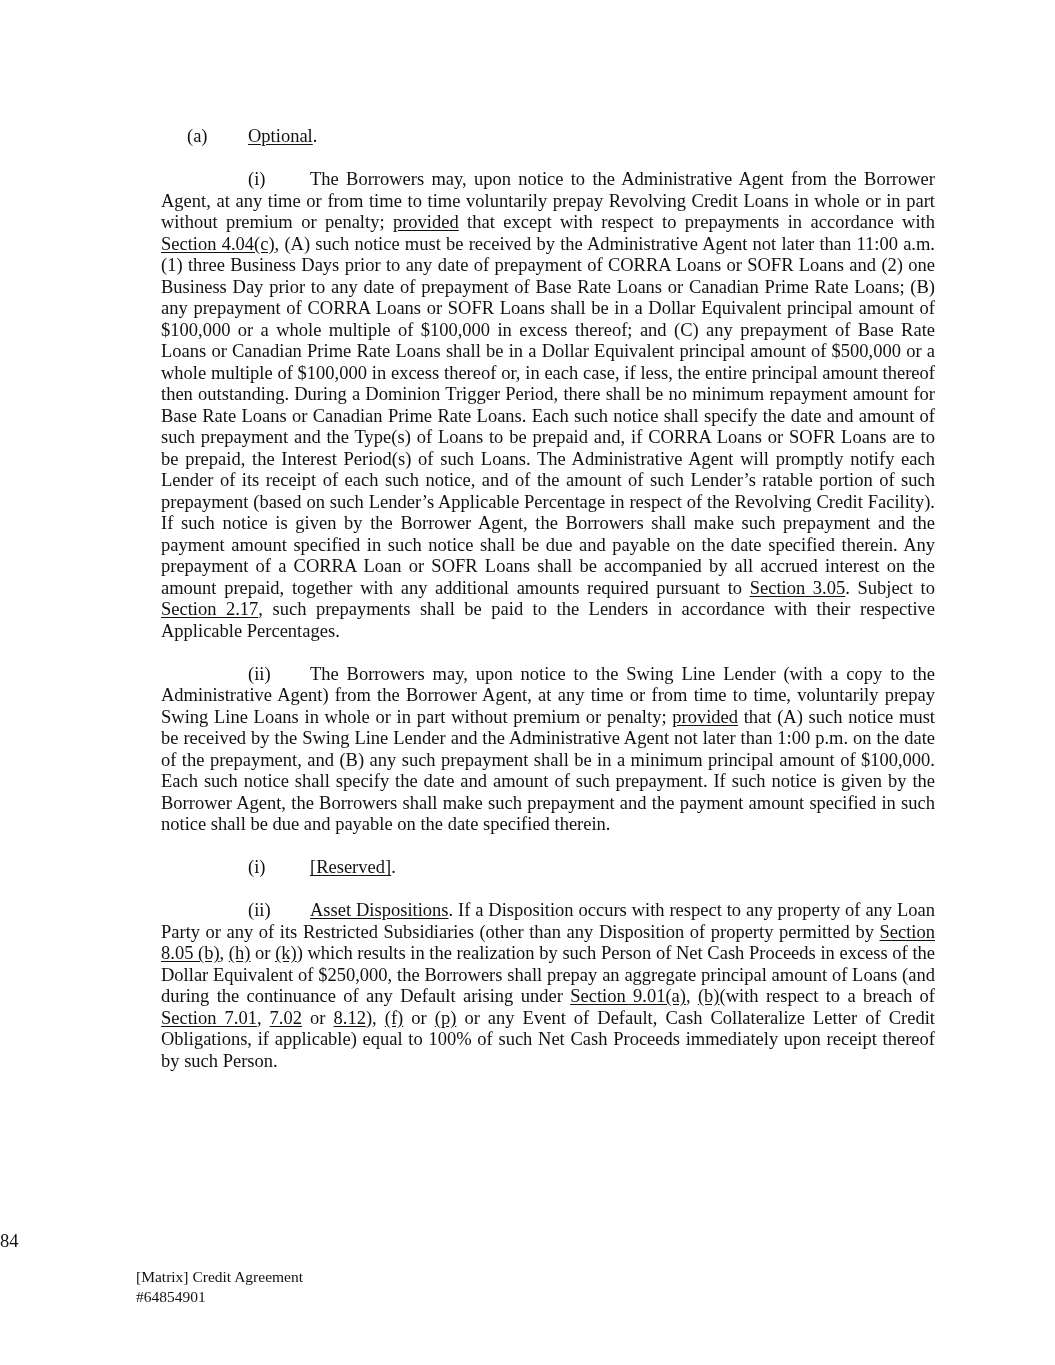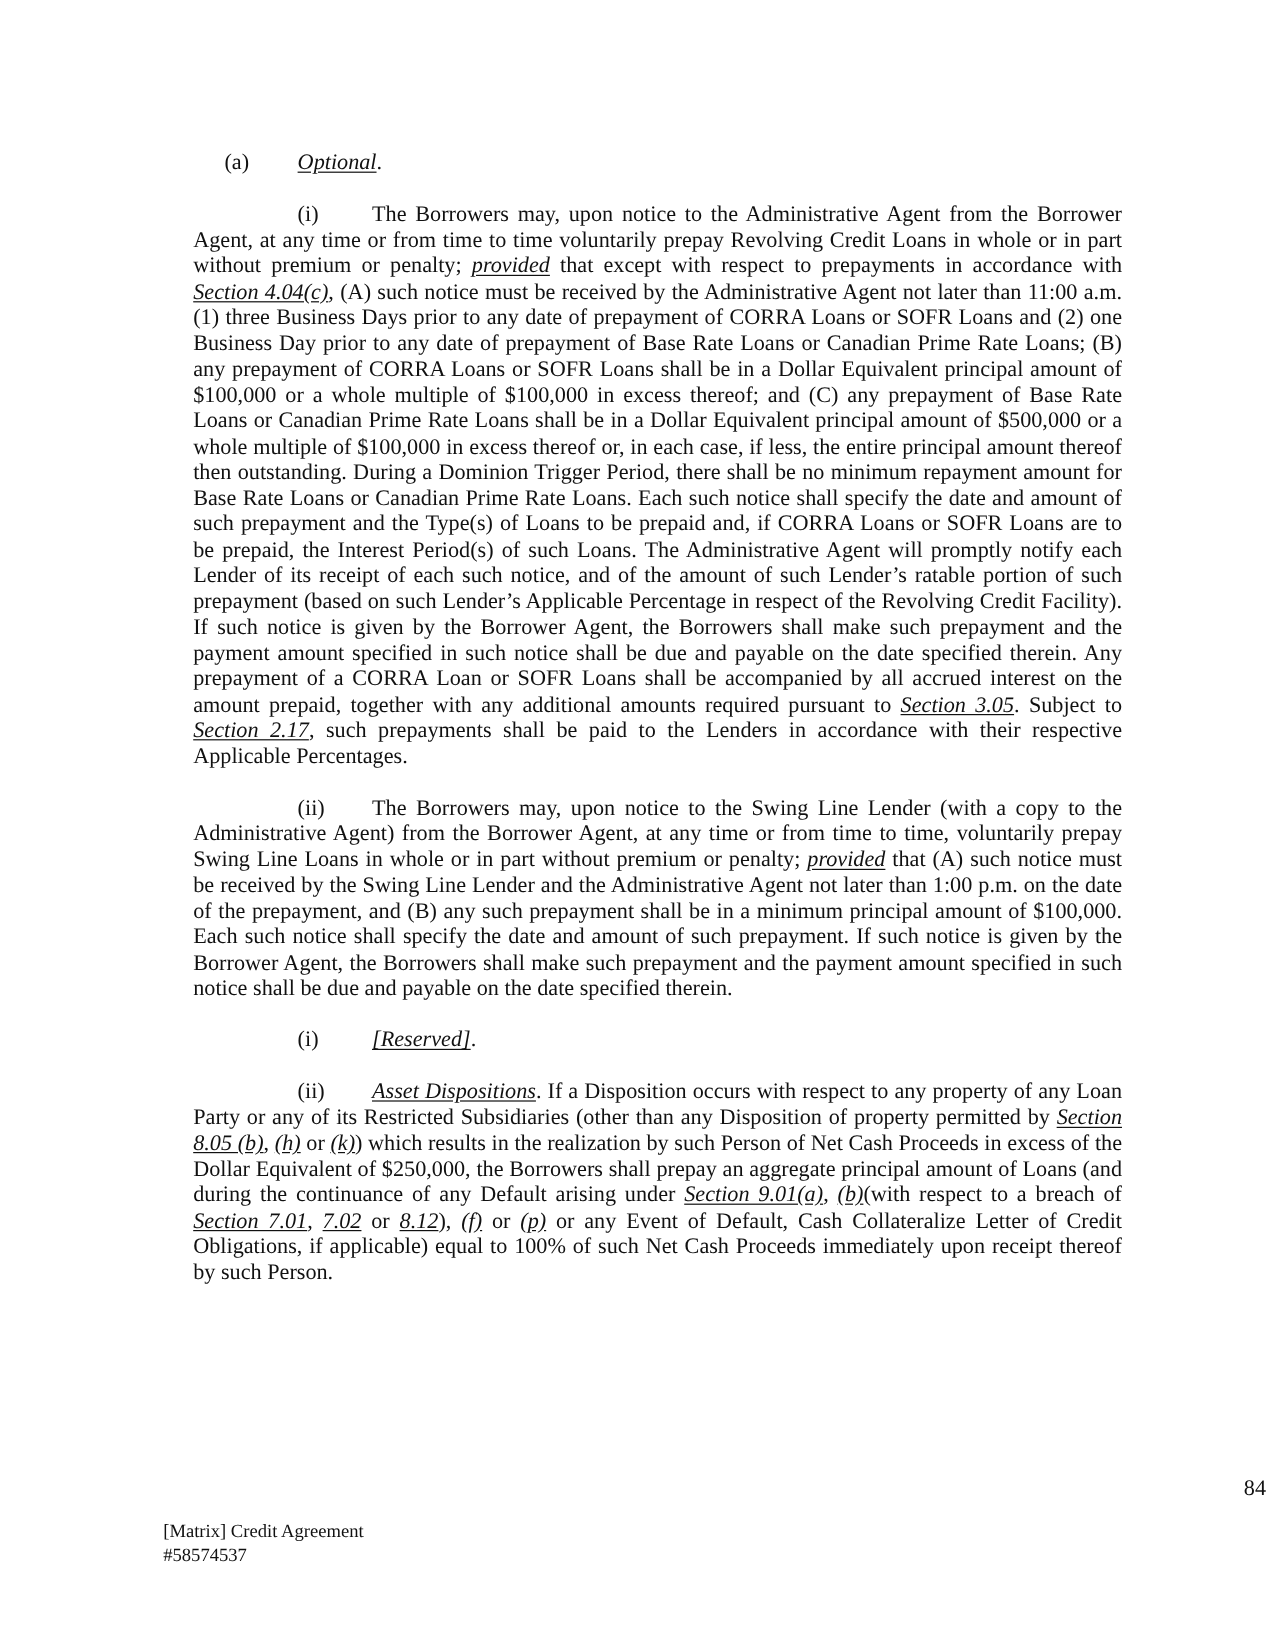--- a/index.html
+++ b/index.html
@@ -18,26 +18,26 @@
   }
   .content p {
     margin: 0 0 21.5px 0;
     font-size: 18.5px;
     line-height: 21.5px;
   }
   p.heading { margin-left: 26px; text-align: left; }
   .label { display: inline-block; width: 61px; }
   p.item { text-align: justify; text-indent: 87px; }
   .marker { display: inline-block; width: 62px; text-indent: 0; }
-  .u { text-decoration: underline; text-underline-offset: 2px; font-style: italic; }
+  .u { text-decoration: underline; text-underline-offset: 2px; }
   .page-number {
     position: absolute;
     top: 1231px; left: 0;
     width: 1055px;
-    text-align: right;
+    text-align: left;
     font-size: 18.5px;
   }
   .footer {
     position: absolute;
     left: 124px; top: 1267px;
     font-size: 15.5px;
     line-height: 20px;
     margin-left: 12px;
   }
 </style>
@@ -58,16 +58,16 @@
     <p class="item"><span class="marker">(i)</span><span class="u">[Reserved]</span><span>.</span></p>
 
     <p class="item"><span class="marker">(ii)</span><span class="u">Asset Dispositions</span><span>.  If a Disposition occurs with respect to any property of any Loan Party or any of its Restricted Subsidiaries (other than any Disposition of property permitted by </span><span class="u">Section 8.05 (b)</span><span>, </span><span class="u">(h)</span><span> or </span><span class="u">(k)</span><span>) which results in the realization by such Person of Net Cash Proceeds in excess of the Dollar Equivalent of $250,000, the Borrowers shall prepay an aggregate principal amount of Loans (and during the continuance of any Default arising under </span><span class="u">Section 9.01(a)</span><span>, </span><span class="u">(b)</span><span>(with respect to a breach of </span><span class="u">Section 7.01</span><span>, </span><span class="u">7.02</span><span> or </span><span class="u">8.12</span><span>), </span><span class="u">(f)</span><span> or </span><span class="u">(p)</span><span> or any Event of Default, Cash Collateralize Letter of Credit Obligations, if applicable) equal to 100% of such Net Cash Proceeds immediately upon receipt thereof by such Person.</span></p>
 
   </div>
 
   <div class="page-number">84</div>
 
   <div class="footer">
     <div>[Matrix] Credit Agreement</div>
-    <div>#58574537</div>
+    <div>#64854901</div>
   </div>
 
 </div>
 
 </body></html>

